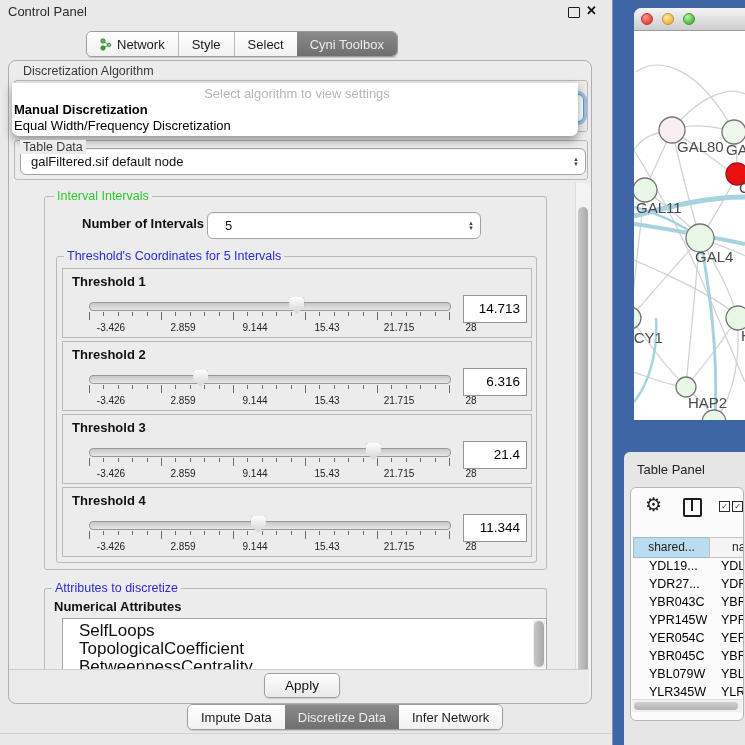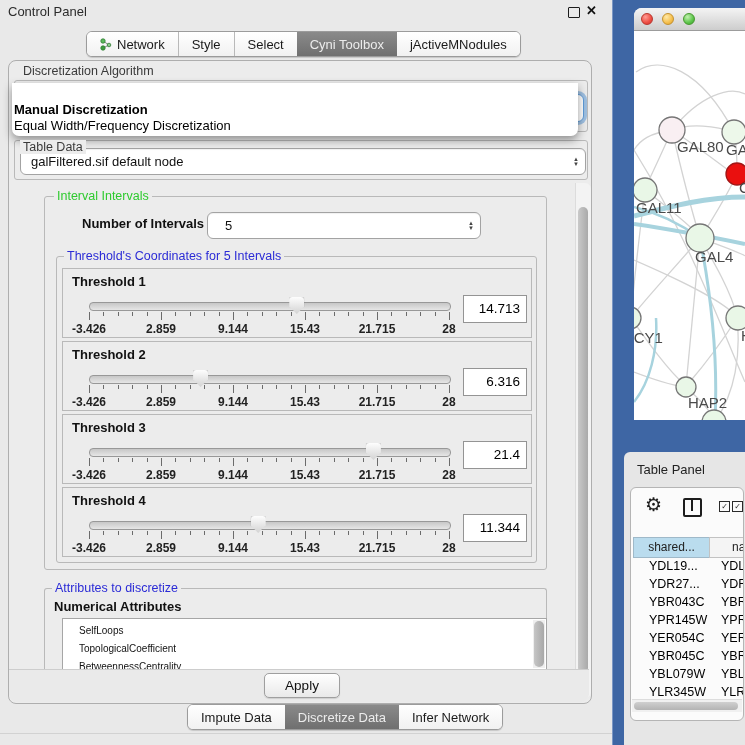--- a/index.html
+++ b/index.html
@@ -56,28 +56,28 @@
   .track{position:absolute;left:0;top:5px;width:100%;height:7px;border:1px solid #989898;
          border-radius:4px;background:linear-gradient(#c7c7c7,#e6e6e6);}
   .handle{position:absolute;top:0;width:15px;height:17px;
           background:linear-gradient(#fdfdfd,#d3d3d3);
           clip-path:polygon(0 0,100% 0,100% 55%,50% 100%,0 55%);
           filter:drop-shadow(0 0 1px #818181);border-radius:3px;}
   .ticks{position:absolute;left:0;top:15px;width:100%;height:9px;}
   .tick{position:absolute;top:0;width:1px;height:4px;background:#6b6b6b;}
   .tick.major{height:8px;}
   .tick-labels{position:absolute;left:0;top:25px;width:100%;height:11px;}
-  .tick-lab{position:absolute;transform:translateX(-50%);font-size:12px;font-weight:bold;color:#222;white-space:nowrap;}
+  .tick-lab{position:absolute;transform:translateX(-50%);font-size:10px;font-weight:normal;color:#222;white-space:nowrap;margin-left:22px;}
   .th-value{position:absolute;left:400px;top:26px;width:56px;height:26px;background:#fff;
             border:1px solid #949494;font-size:13.5px;color:#000;text-align:right;
             line-height:26px;padding-right:6px;}
   
   #attr-list{left:62px;top:618px;width:483px;height:50px;background:#fff;border:1px solid #a6a6a6;overflow:hidden;}
   #attr-list .items{position:absolute;left:0;top:3px;width:100%;}
-  .attr-item{font-size:10px;color:#111;padding-left:16px;line-height:18px;white-space:nowrap;}
+  .attr-item{font-size:17px;color:#111;padding-left:16px;line-height:18px;white-space:nowrap;}
   #attr-scroll{position:absolute;right:1px;top:1px;width:12px;height:48px;background:#efefef;}
   #attr-thumb{position:absolute;left:1px;top:1px;width:10px;height:46px;border-radius:5px;
               background:linear-gradient(90deg,#c6c6c6,#a8a8a8);}
   
   #apply-bar{left:9px;top:669px;width:580px;height:32px;background:#eaeaea;
              border-top:1px solid #cdcdcd;border-radius:0 0 8px 8px;}
   #apply-btn{left:264px;top:673px;width:74px;height:23px;border:1px solid #9f9f9f;border-radius:5px;
              background:linear-gradient(#ffffff,#e9e9e9);font-size:13.5px;color:#111;
              text-align:center;line-height:23px;box-shadow:0 1px 1px rgba(0,0,0,.12);}
   
@@ -138,35 +138,33 @@
   </div>
   <div class="seg">
       <span>Style</span>
     </div>
   <div class="seg">
       <span>Select</span>
     </div>
   <div class="seg sel">
       <span>Cyni Toolbox</span>
     </div>
-  <div class="seg">
-      <span>jActiveMNodules</span>
-    </div>
 </div>
 
 <div class="abs" id="content-panel"></div>
 
 <div class="abs groupbox" style="left:14px;top:80px;width:572px;height:50px;"></div>
 <div class="legend dark" style="left:20px;top:64px;">Discretization Algorithm</div>
 <div class="abs combo" id="alg-combo">
   <span class="txt"></span>
   <span class="spin">▲<br>▼</span>
 </div>
 
 <div class="abs" id="alg-popup">
+  <div class="hint">Select algorithm to view settings</div>
   <div class="popup-opt" style="top:19px;font-weight:bold;">Manual Discretization</div>
   <div class="popup-opt" style="top:35px;">Equal Width/Frequency Discretization</div>
 </div>
 
 <div class="abs groupbox" style="left:14px;top:140px;width:572px;height:38px;"></div>
 <div class="legend dark" style="left:20px;top:140px;z-index:61;">Table Data</div>
 <div class="abs combo" style="left:20px;top:148px;width:564px;height:25px;">
   <span class="txt">galFiltered.sif default node</span>
   <span class="spin">▲<br>▼</span>
 </div>

